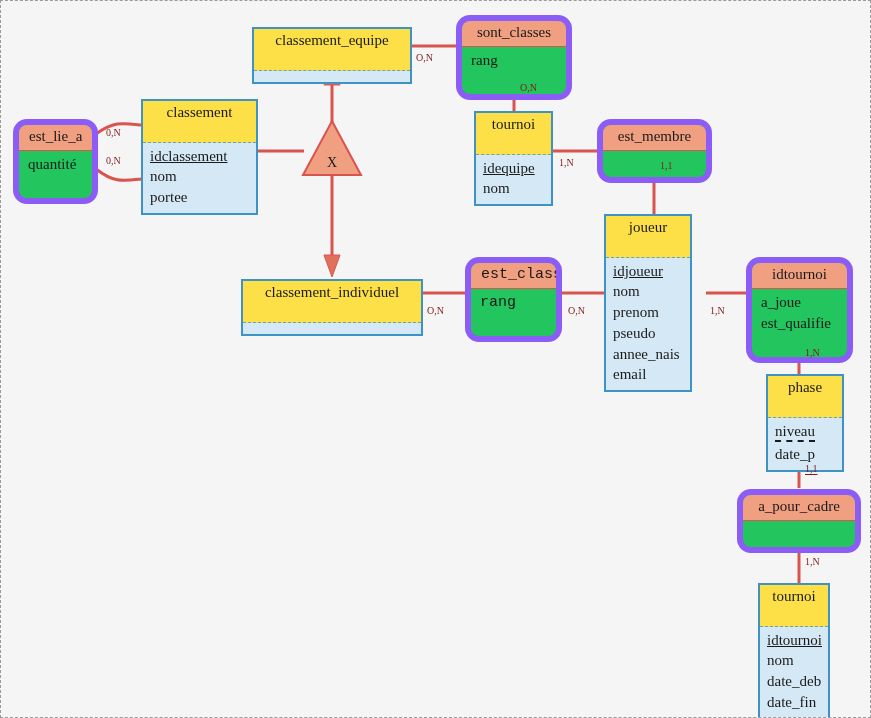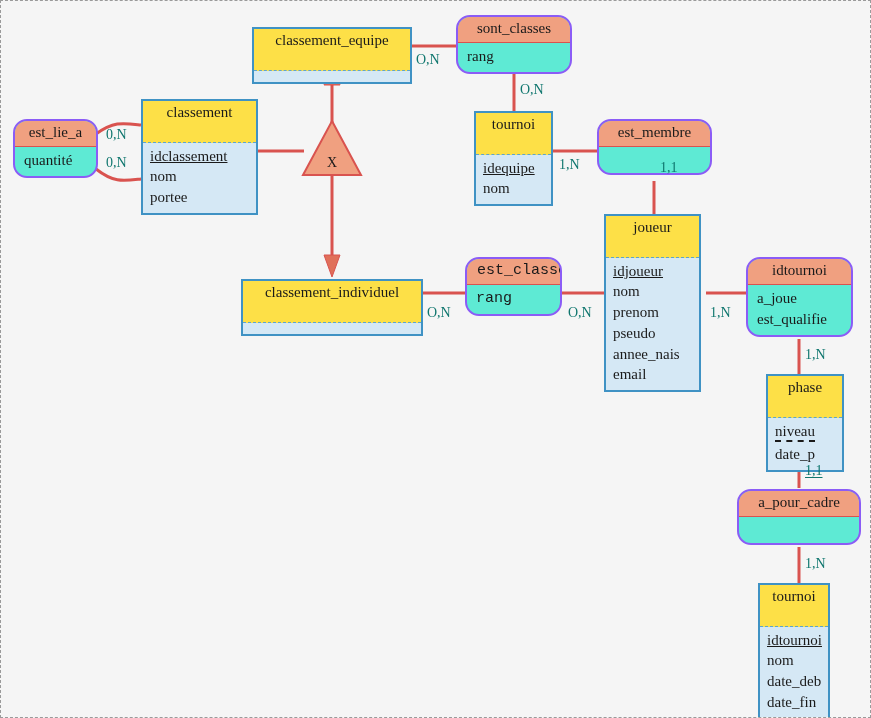--- a/index.html
+++ b/index.html
@@ -63,38 +63,38 @@
     border-bottom: 2px dashed #1a1a1a;
     display: inline-block;
     line-height: 1.15;
     margin-bottom: 2px;
   }
 
   
   .rel {
     position: absolute;
     box-sizing: border-box;
-    border: 2px solid #8b5cf6;
-    background: #5eead4;
+    border: 6px solid #8b5cf6;
+    background: #22c55e;
     border-radius: 14px;
     overflow: hidden;
     z-index: 5;
   }
   .rel .rel-head {
     background: #f0a080;
     border-bottom: 1px solid #d9534f;
     text-align: center;
     font-size: 15px;
     color: #1a1a1a;
     padding: 4px 10px 5px 10px;
     line-height: 1.05;
     white-space: nowrap;
   }
   .rel .rel-body {
-    padding: 3px 9px 5px 9px;
+    padding: 3px 9px 23px 9px;
     font-size: 15px;
     color: #1a1a1a;
     line-height: 1.4;
   }
   .rel .rel-body.empty {
     padding: 0;
     height: 26px;
   }
 
   
@@ -107,22 +107,22 @@
     left: 0; right: 0;
     bottom: 4px;
     text-align: center;
     font-size: 14px;
     color: #1a1a1a;
   }
 
   
   .card {
     position: absolute;
-    font-size: 14px;
-    color: #0f766e;
+    font-size: 10px;
+    color: #7f1d1d;
     white-space: nowrap;
     z-index: 7;
     font-family: "Liberation Serif", "DejaVu Serif", serif;
   }
   .card.underlined {
     text-decoration: underline;
     text-underline-offset: 2px;
   }
 </style>
 </head>
@@ -193,21 +193,21 @@
   </div>
 
   <div class="entity" style="left:473px; top:110px; width:79px;">
     <div class="ent-head">tournoi</div>
     <div class="ent-body">
       <div class="attr key">idequipe</div>
       <div class="attr">nom</div>
     </div>
   </div>
 
-  <div class="entity" style="left:603px; top:213px; width:97px;">
+  <div class="entity" style="left:603px; top:213px; width:88px;">
     <div class="ent-head">joueur</div>
     <div class="ent-body">
       <div class="attr key">idjoueur</div>
       <div class="attr">nom</div>
       <div class="attr">prenom</div>
       <div class="attr">pseudo</div>
       <div class="attr">annee_nais</div>
       <div class="attr">email</div>
     </div>
   </div>

